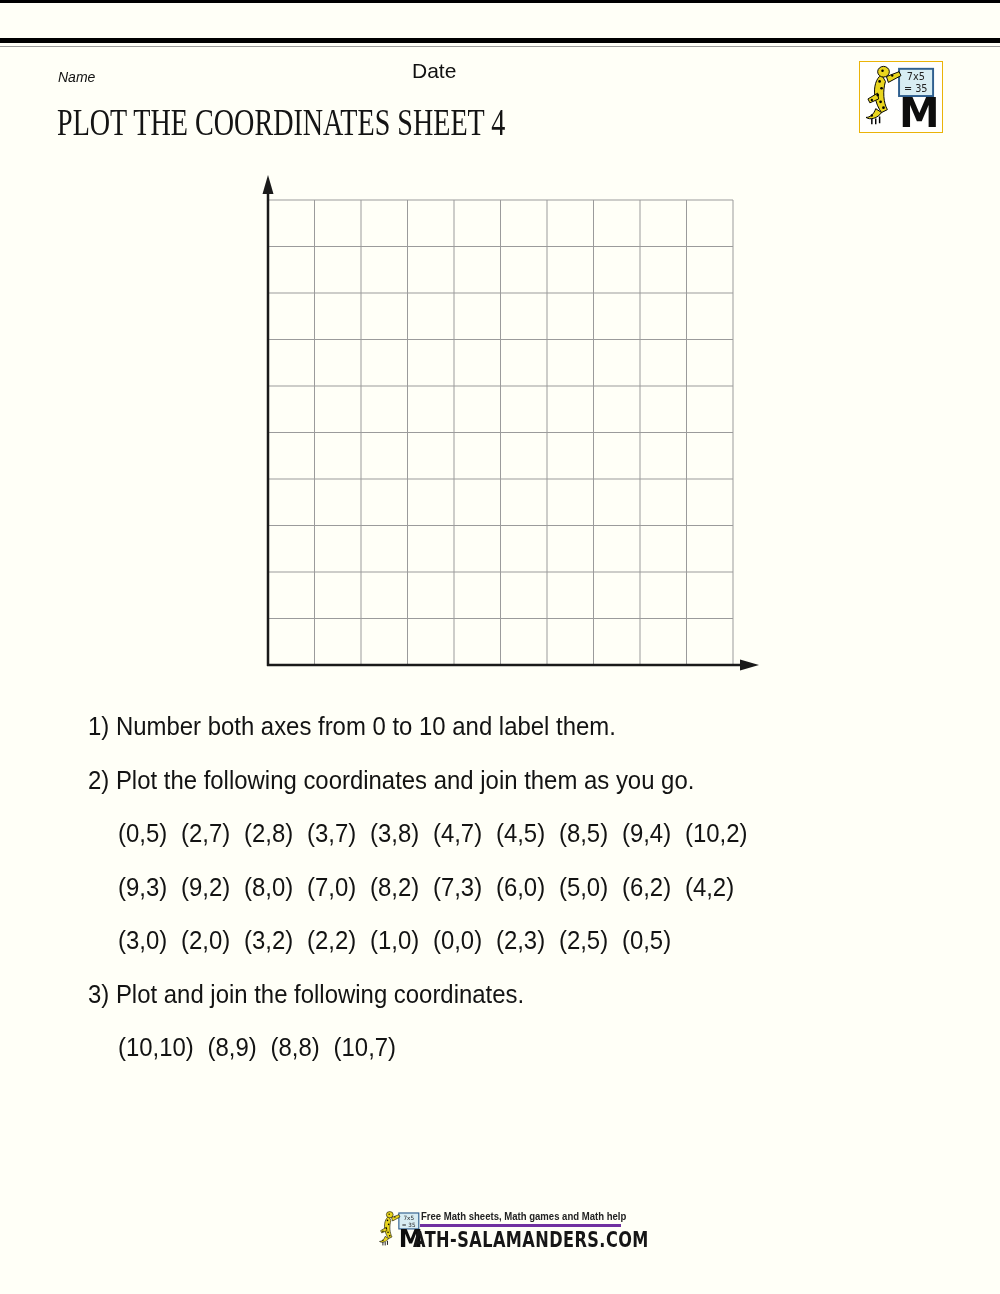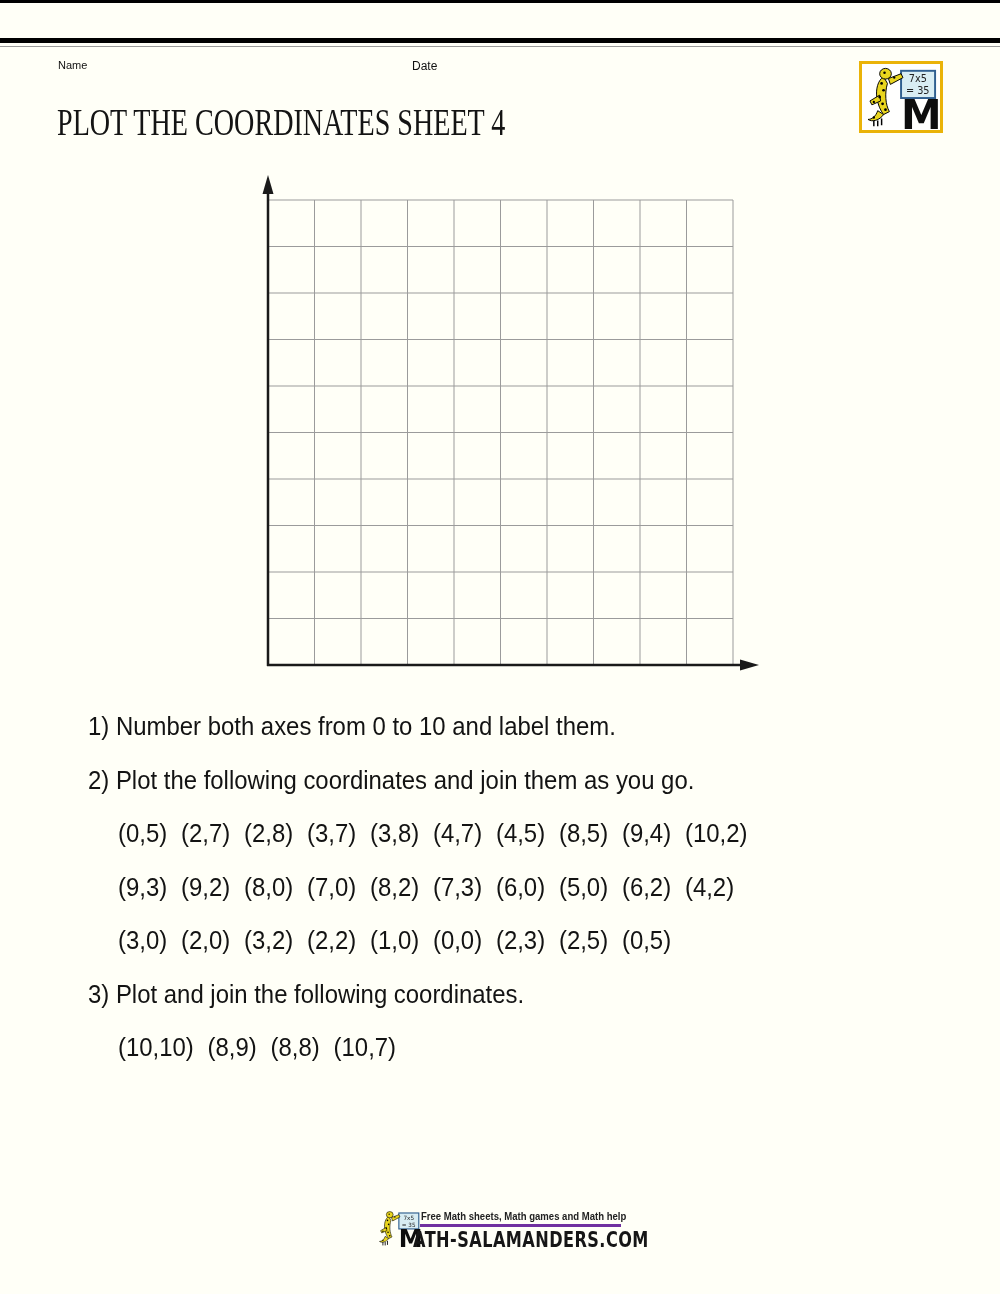--- a/index.html
+++ b/index.html
@@ -9,26 +9,26 @@
     font-family:"Liberation Sans","DejaVu Sans",sans-serif;
     color:#111;
     overflow:hidden;
   }
   .abs{position:absolute;}
   
   .top-edge{top:0;left:0;width:1000px;height:3px;background:#000;}
   .rule-thick{top:38px;left:0;width:1000px;height:5px;background:#000;}
   .rule-thin{top:46px;left:0;width:1000px;height:1px;background:#9a9a9a;}
   
-  .name-label{left:58px;top:59px;font-size:11px;}
-  .date-label{left:412px;top:59px;font-size:12px;}
+  .name-label{left:58px;top:69px;font-size:14px;font-style:italic;}
+  .date-label{left:412px;top:59px;font-size:21px;}
   
   .logo-box{
     left:859px;top:61px;width:84px;height:72px;
-    background:#fffffe;border:3px solid #eab308;box-sizing:border-box;
+    background:#fffffe;border:1px solid #eab308;box-sizing:border-box;
   }
   
   .page-title{
     left:57px;top:103px;
     font-family:"Liberation Serif","DejaVu Serif",serif;
     font-size:37px;line-height:40px;white-space:nowrap;
     transform:scaleX(0.76);transform-origin:left top;
     color:#141414;
   }
   

